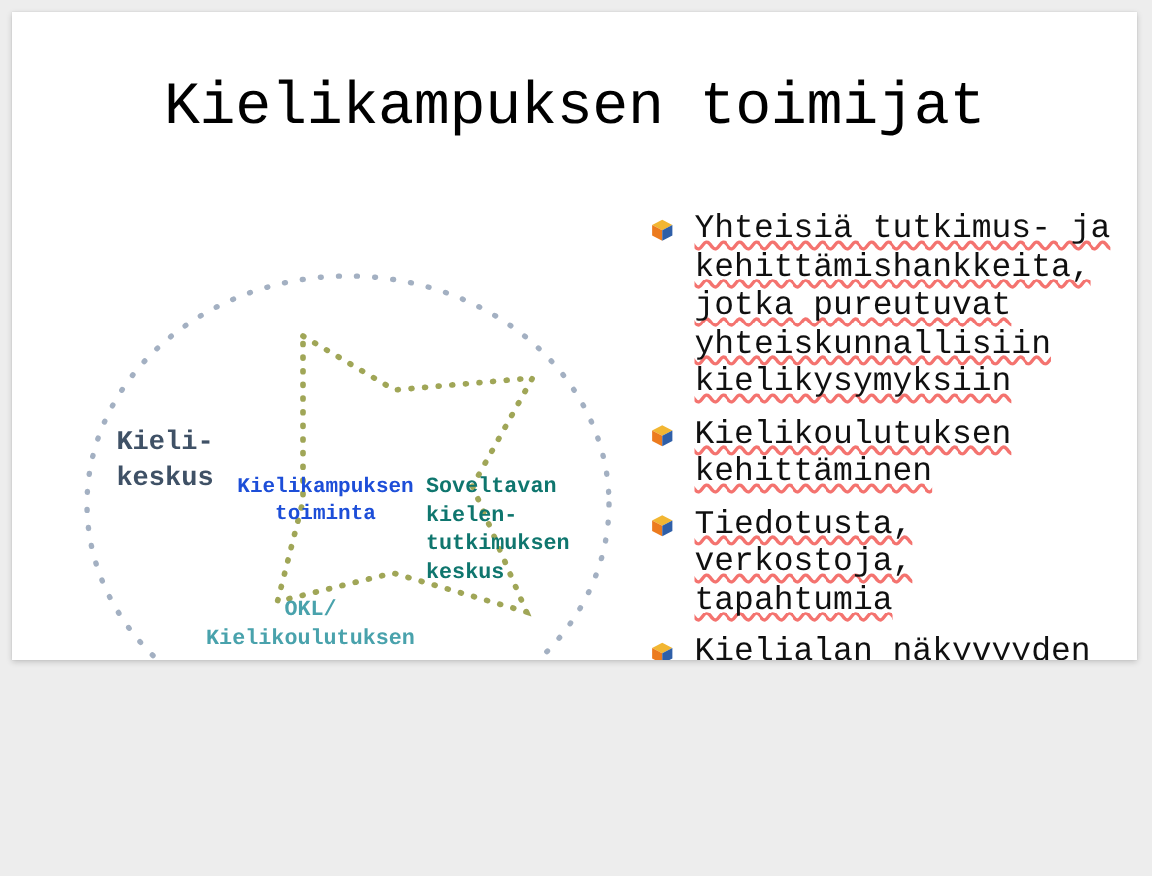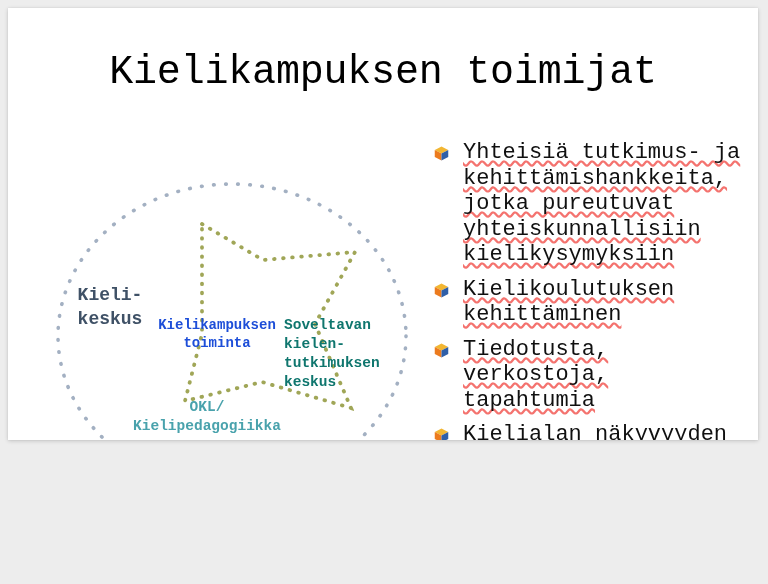--- a/index.html
+++ b/index.html
@@ -164,21 +164,21 @@
 
     <div class="diagram-label" id="label-kielikeskus">Kieli-
 keskus</div>
 
     <div class="diagram-label" id="label-soveltavan">Soveltavan
 kielen-
 tutkimuksen
 keskus</div>
 
     <div class="diagram-label" id="label-okl">OKL/
-Kielipedagogiikka</div>
+Kielikoulutuksen</div>
 
     <div class="diagram-label" id="label-keskus-core">Kielikampuksen
 toiminta</div>
   </div>
 
   <div id="bullet-list">
 
     <div class="bullet-row">
       <svg class="bullet-icon" viewBox="0 0 16 16" xmlns="http://www.w3.org/2000/svg">
         <polygon points="8,0.6 15.2,4.3 8,8.0 0.8,4.3" fill="#f2b632"></polygon>

